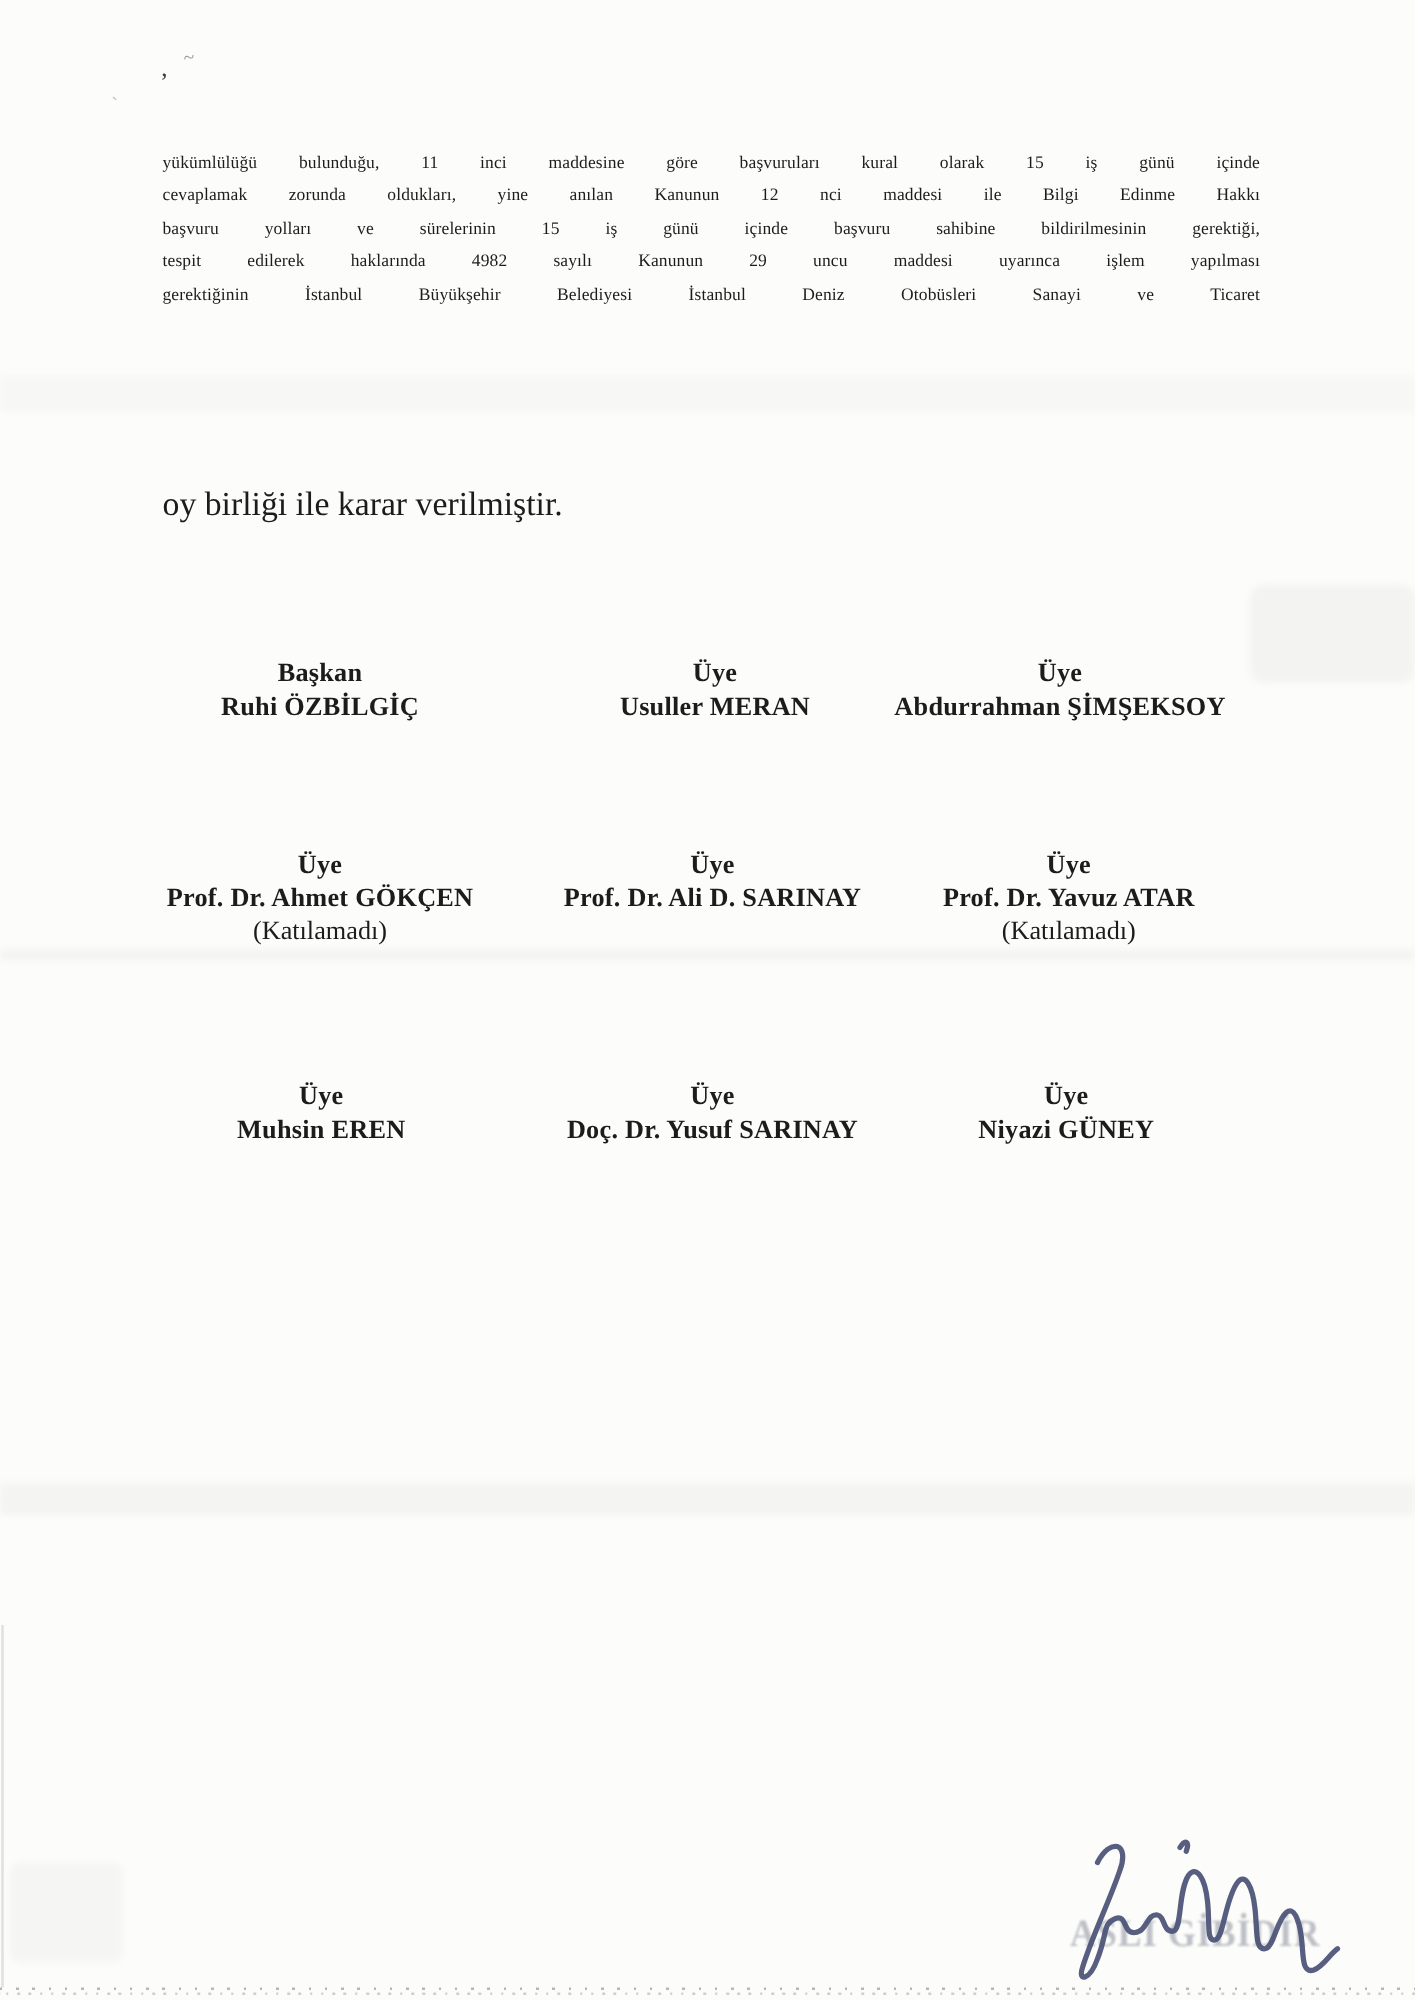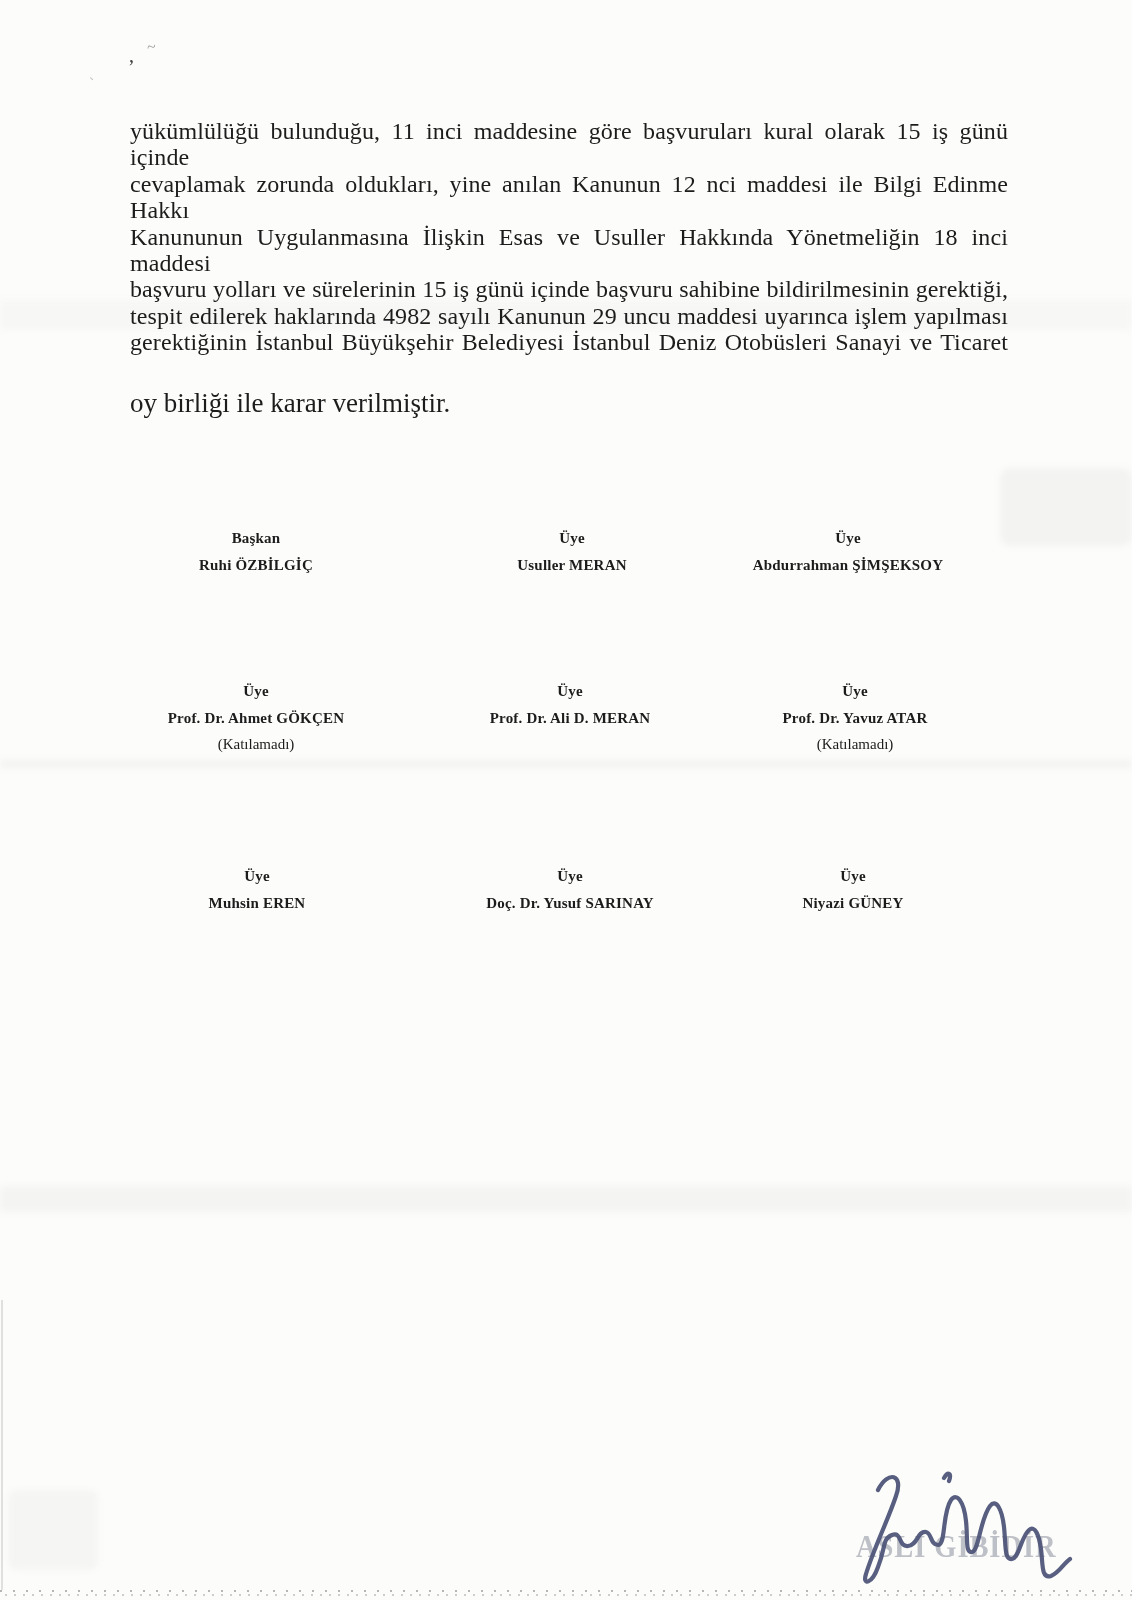--- a/index.html
+++ b/index.html
@@ -9,35 +9,35 @@
     background:#fcfcfa;
     position:relative;
     overflow:hidden;
     font-family:"Liberation Serif","DejaVu Serif",serif;
     color:#1c1c1c;
   }
   .page{position:absolute;inset:0;}
   
   .para{
     position:absolute;left:130px;top:118px;width:878px;
-    font-size:24px;line-height:26.4px;
+    font-size:14px;line-height:26.4px;
     letter-spacing:.1px;
   }
   .jline{text-align:justify;text-align-last:justify;white-space:normal;}
   .jline.last{text-align-last:left;}
   .closing{
     position:absolute;left:130px;top:390px;
     font-size:27px;line-height:26px;
   }
   
   .cell{
     position:absolute;
     transform:translateX(-50%);
     text-align:center;white-space:nowrap;
-    font-size:15px;line-height:26.5px;
+    font-size:21px;line-height:26.5px;
   }
   .cell .title{font-weight:bold;letter-spacing:.2px;}
   .cell .name{letter-spacing:.2px;font-weight:bold;}
   .cell .note:empty{display:none;}
   
   .band{position:absolute;pointer-events:none;filter:blur(3px);}
   .mark{position:absolute;pointer-events:none;}
   
   .stamp{
     position:absolute;left:856px;top:1531px;
@@ -74,21 +74,20 @@
   <div class="band" style="left:0;right:0;top:300px;height:30px;background:rgba(120,120,120,.035);"></div>
   <div class="band" style="left:1000px;width:132px;top:468px;height:78px;background:rgba(110,110,115,.06);border-radius:10px;"></div>
   <div class="band" style="left:0;right:0;top:760px;height:8px;background:rgba(100,100,100,.06);"></div>
   <div class="band" style="left:0;right:0;top:1186px;height:26px;background:rgba(110,110,110,.055);"></div>
   <div class="band" style="left:8px;width:90px;top:1490px;height:80px;background:rgba(120,120,120,.05);border-radius:8px;"></div>
   <div class="edge-line"></div>
 
   <div class="para">
     <div class="jline">yükümlülüğü bulunduğu, 11 inci maddesine göre başvuruları kural olarak 15 iş günü içinde</div>
     <div class="jline">cevaplamak zorunda oldukları, yine anılan Kanunun 12 nci maddesi ile Bilgi Edinme Hakkı</div>
-    <div class="jline">Kanununun Uygulanmasına İlişkin Esas ve Usuller Hakkında Yönetmeliğin 18 inci maddesi</div>
     <div class="jline">başvuru yolları ve sürelerinin 15 iş günü içinde başvuru sahibine bildirilmesinin gerektiği,</div>
     <div class="jline">tespit edilerek haklarında 4982 sayılı Kanunun 29 uncu maddesi uyarınca işlem yapılması</div>
     <div class="jline">gerektiğinin İstanbul Büyükşehir Belediyesi İstanbul Deniz Otobüsleri Sanayi ve Ticaret</div>
   </div>
 
   <div class="closing">oy birliği ile karar verilmiştir.</div>
 
   <div class="cell" style="left:256px;top:525px;">
     <div class="title">Başkan</div>
     <div class="name">Ruhi ÖZBİLGİÇ</div>
@@ -105,21 +104,21 @@
 
   </div>
 
   <div class="cell" style="left:256px;top:678px;">
     <div class="title">Üye</div>
     <div class="name">Prof. Dr. Ahmet GÖKÇEN</div>
     <div class="note">(Katılamadı)</div>
   </div>
   <div class="cell" style="left:570px;top:678px;">
     <div class="title">Üye</div>
-    <div class="name">Prof. Dr. Ali D. MERAN</div>
+    <div class="name">Prof. Dr. Ali D. SARINAY</div>
 
   </div>
   <div class="cell" style="left:855px;top:678px;">
     <div class="title">Üye</div>
     <div class="name">Prof. Dr. Yavuz ATAR</div>
     <div class="note">(Katılamadı)</div>
   </div>
 
   <div class="cell" style="left:257px;top:863px;">
     <div class="title">Üye</div>

